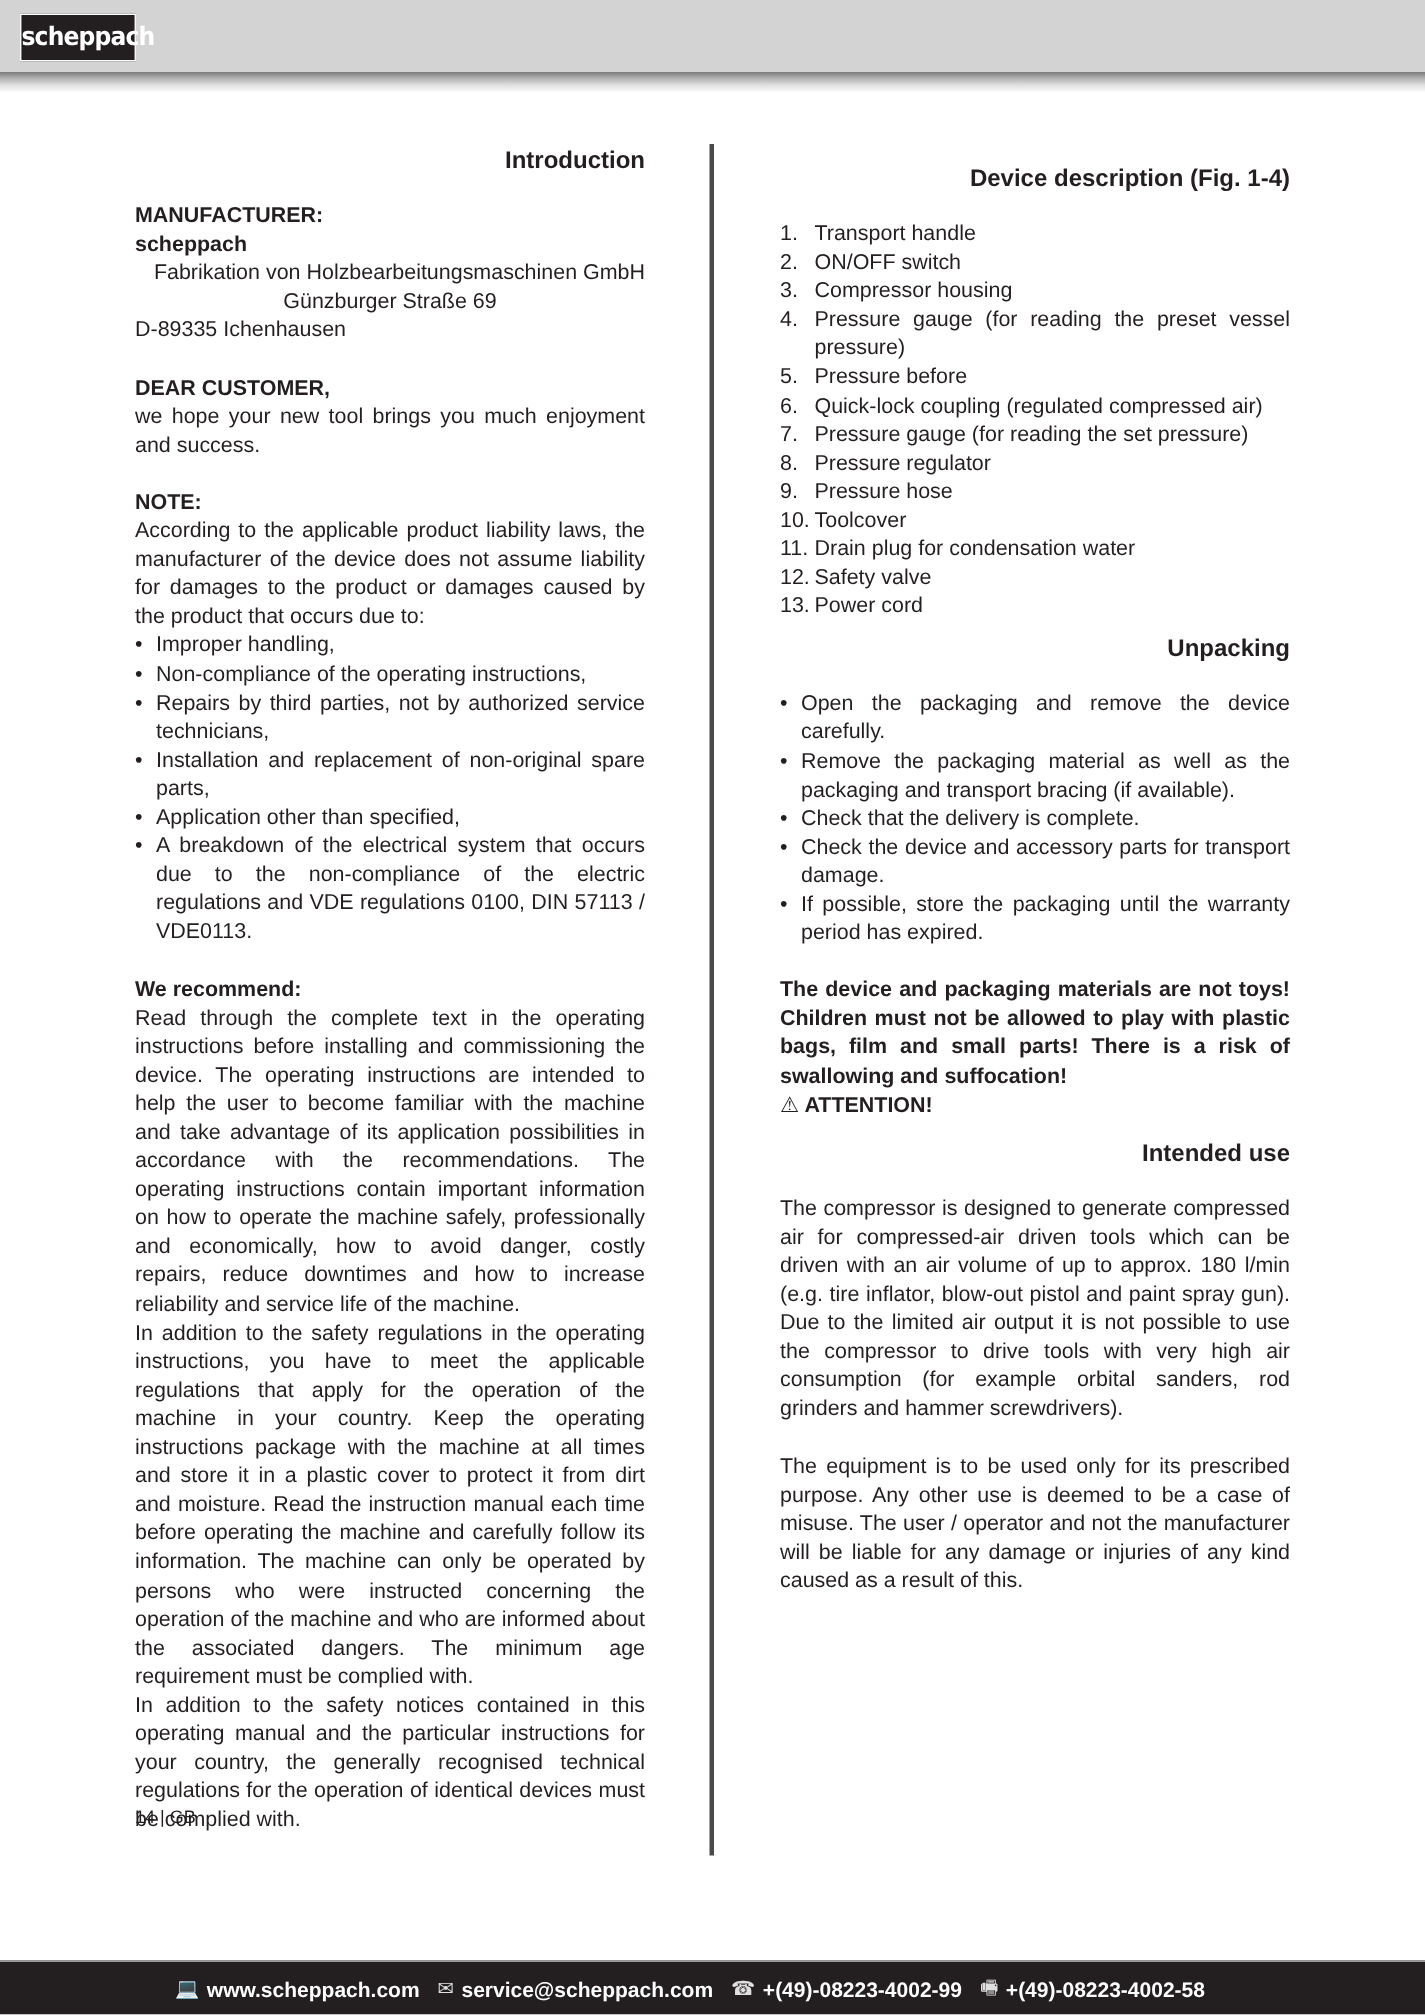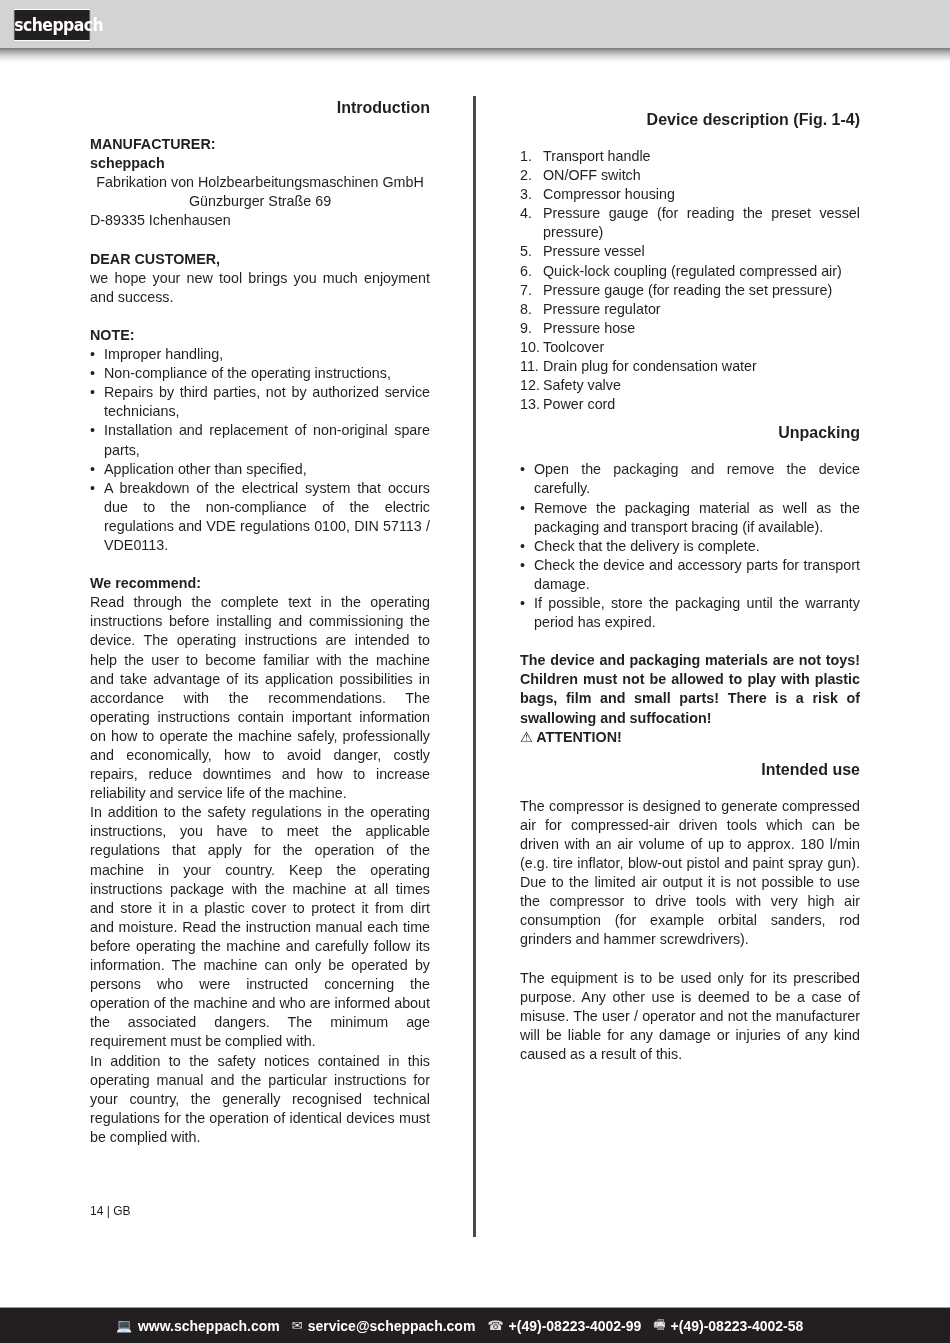--- a/index.html
+++ b/index.html
@@ -68,34 +68,35 @@
 </div>
 <div class="topbar-shadow"></div>
 
 <div class="col left">
   <h2>Introduction</h2>
   <div class="gap-h"></div>
 
   <section>
     <p class="bold">MANUFACTURER:</p>
     <p class="bold">scheppach</p>
-    <p style="text-align:center">Fabrikation von Holzbearbeitungsmaschinen GmbH</p>
+    <p style="text-align:right">Fabrikation von Holzbearbeitungsmaschinen GmbH</p>
     <p style="text-align:center">Günzburger Straße 69</p>
     <p style="text-align:left">D-89335 Ichenhausen</p>
   </section>
   <div class="blank"></div>
 
   <section>
     <p class="bold">DEAR CUSTOMER,</p>
     <p>we hope your new tool brings you much enjoyment and success.</p>
   </section>
   <div class="blank"></div>
 
   <section>
     <p class="bold">NOTE:</p>
+    <p>According to the applicable product liability laws, the manufacturer of the device does not assume liability for damages to the product or damages caused by the product that occurs due to:</p>
     <ul class="bul">
       <li><span class="b">•</span><span>Improper handling,</span></li>
       <li><span class="b">•</span><span>Non-compliance of the operating instructions,</span></li>
       <li><span class="b">•</span><span>Repairs by third parties, not by authorized service technicians,</span></li>
       <li><span class="b">•</span><span>Installation and replacement of non-original spare parts,</span></li>
       <li><span class="b">•</span><span>Application other than specified,</span></li>
       <li><span class="b">•</span><span>A breakdown of the electrical system that occurs due to the non-compliance of the electric regulations and VDE regulations 0100, DIN 57113 / VDE0113.</span></li>
     </ul>
   </section>
   <div class="blank"></div>
@@ -111,21 +112,21 @@
 <div class="divider"></div>
 
 <div class="col right">
   <h2>Device description (Fig. 1-4)</h2>
   <div class="gap-h"></div>
   <ol class="num">
     <li><span class="n">1.</span><span>Transport handle</span></li>
     <li><span class="n">2.</span><span>ON/OFF switch</span></li>
     <li><span class="n">3.</span><span>Compressor housing</span></li>
     <li><span class="n">4.</span><span>Pressure gauge (for reading the preset vessel pressure)</span></li>
-    <li><span class="n">5.</span><span>Pressure vessel</span></li>
+    <li><span class="n">5.</span><span>Pressure before</span></li>
     <li><span class="n">6.</span><span>Quick-lock coupling (regulated compressed air)</span></li>
     <li><span class="n">7.</span><span>Pressure gauge (for reading the set pressure)</span></li>
     <li><span class="n">8.</span><span>Pressure regulator</span></li>
     <li><span class="n">9.</span><span>Pressure hose</span></li>
     <li><span class="n">10.</span><span>Toolcover</span></li>
     <li><span class="n">11.</span><span>Drain plug for condensation water</span></li>
     <li><span class="n">12.</span><span>Safety valve</span></li>
     <li><span class="n">13.</span><span>Power cord</span></li>
   </ol>
   <div style="height:6px"></div>

